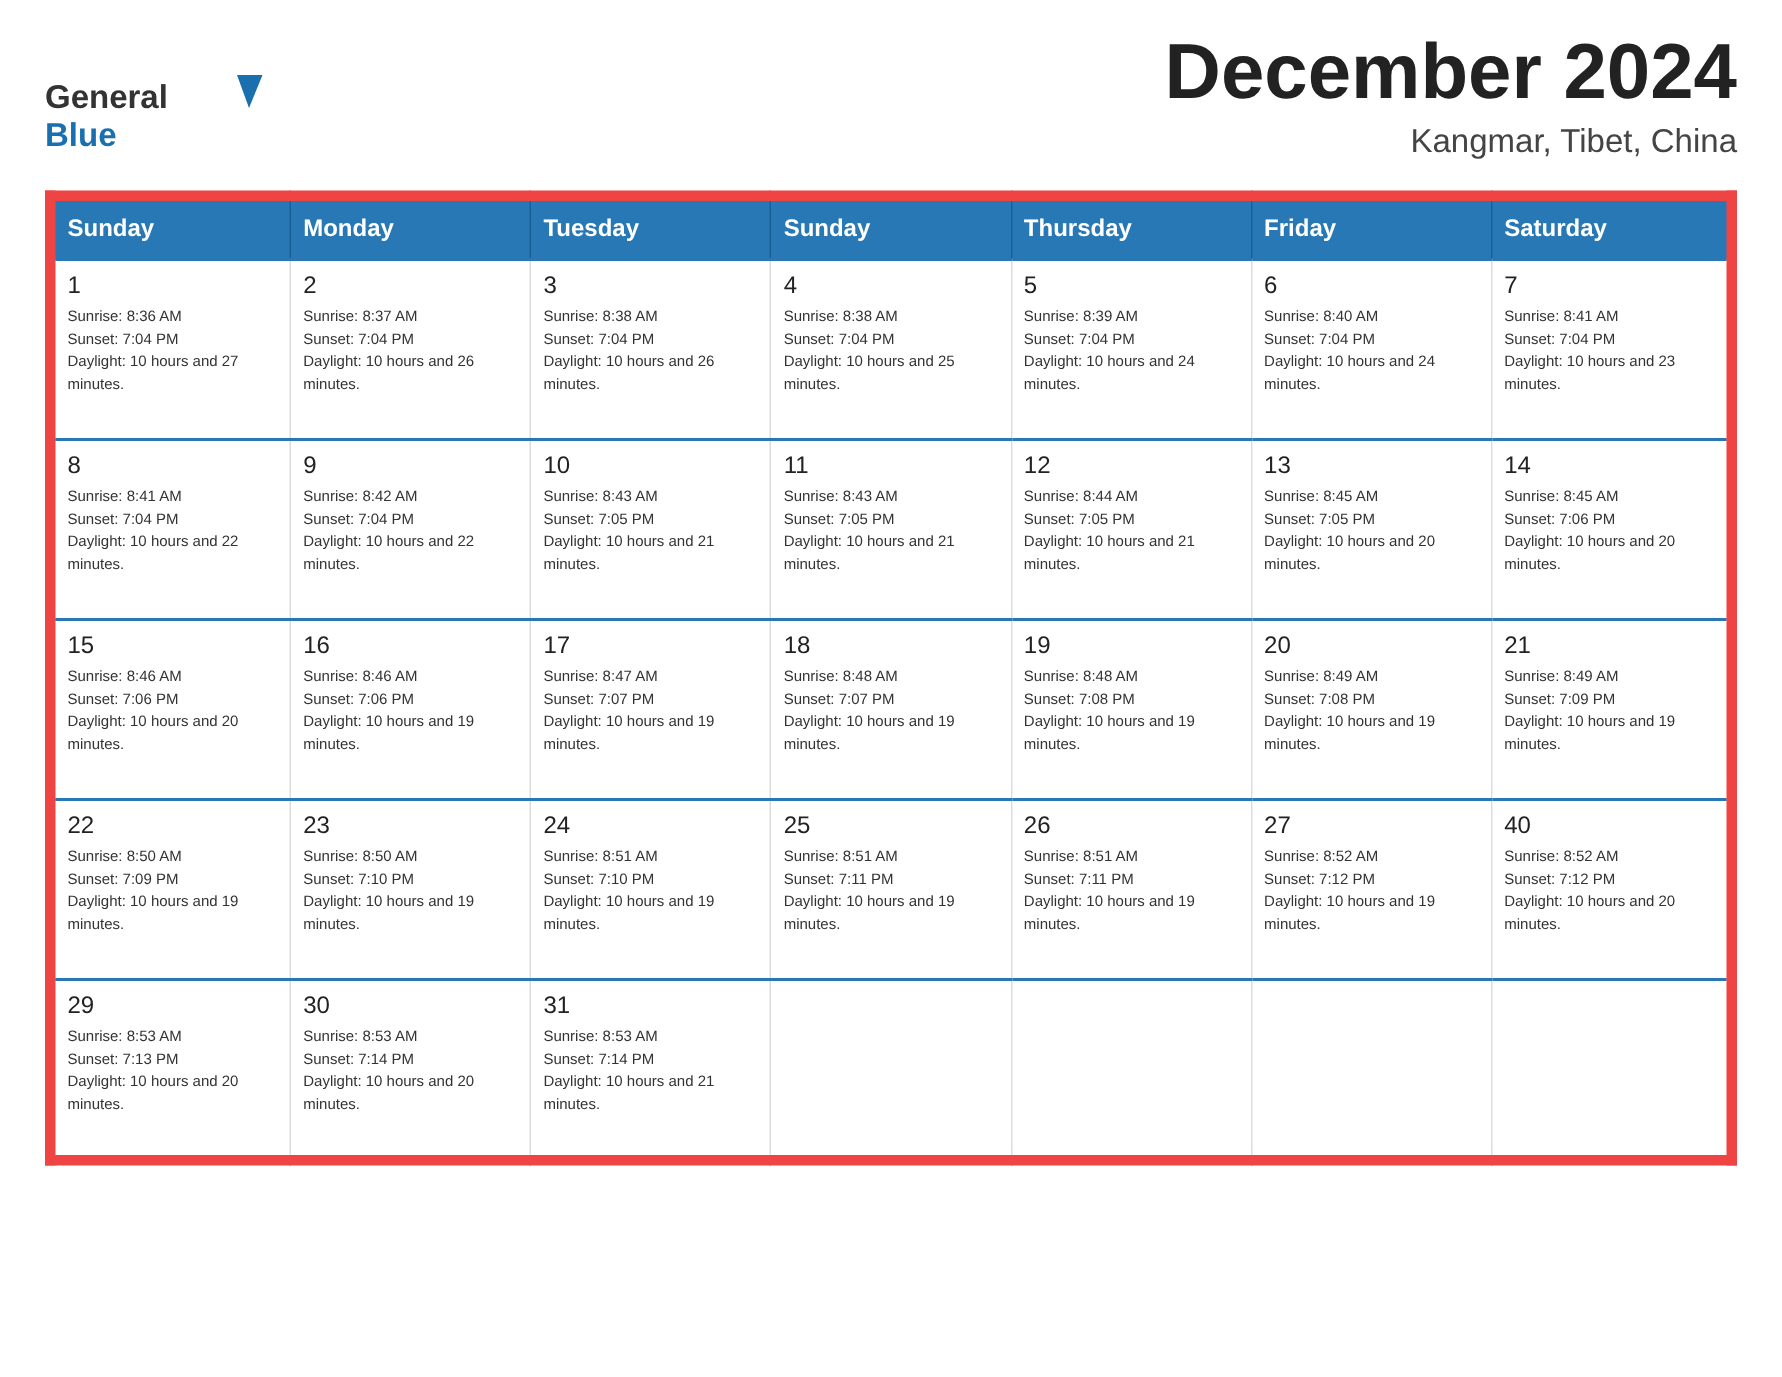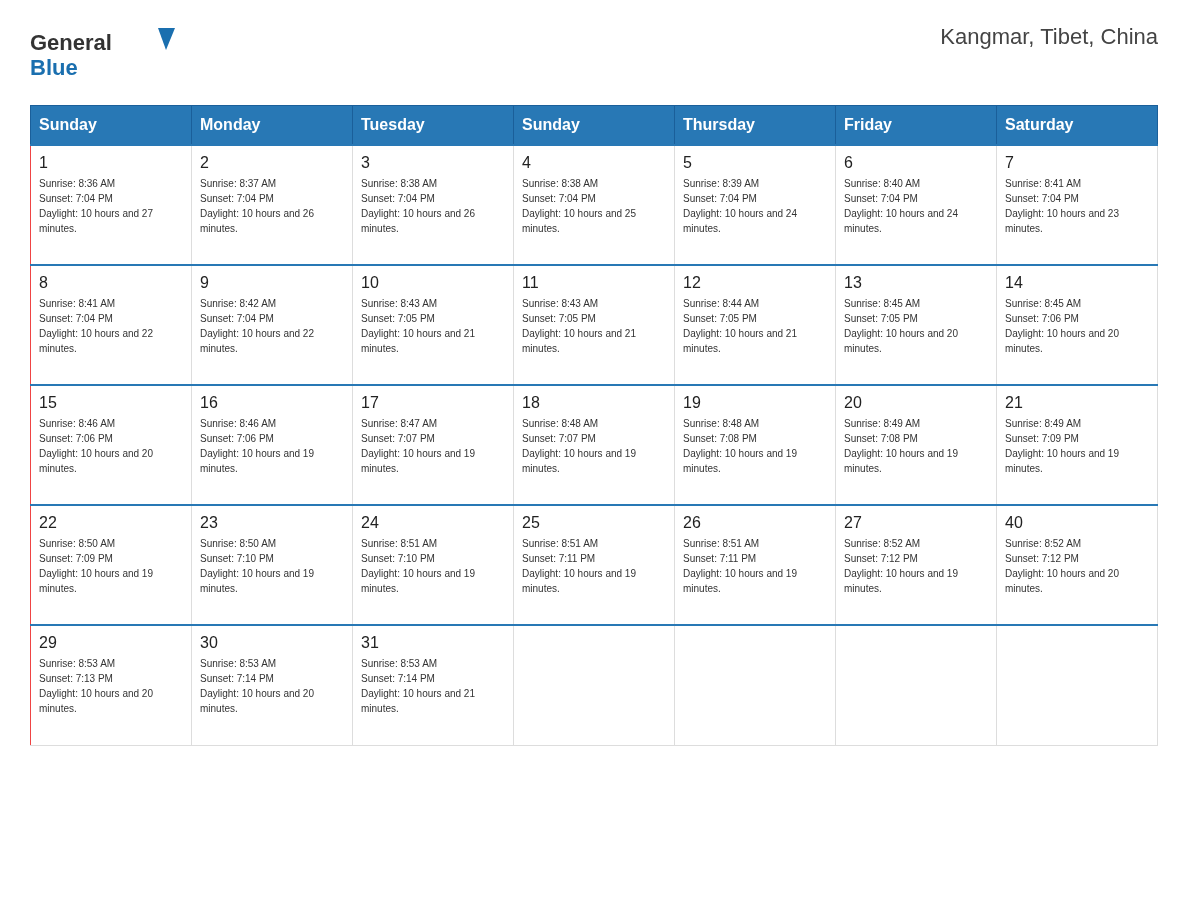--- a/index.html
+++ b/index.html
@@ -6,21 +6,21 @@
     body {
       font-family: Arial, sans-serif;
       background: #fff;
       width: 1188px;
       min-height: 918px;
       padding: 20px 30px;
     }
     .header {
       display: flex;
       justify-content: space-between;
-      align-items: flex-start;
+      align-items: flex-end;
       margin-bottom: 20px;
     }
     .logo {
       display: flex;
       flex-direction: column;
       align-items: flex-start;
     }
     .title-area {
       text-align: right;
     }
@@ -31,21 +31,21 @@
       line-height: 1.1;
     }
     .location {
       font-size: 22px;
       color: #444;
       margin-top: 4px;
     }
     .calendar-table {
       width: 100%;
       border-collapse: collapse;
-      border: 1px solid #ef4444;
+      border: 7px solid #ef4444;
     }
     .calendar-table th {
       background-color: #2878b5;
       color: #fff;
       font-size: 16px;
       font-weight: bold;
       padding: 10px 8px;
       text-align: left;
       border: 1px solid #1a5f9a;
     }
@@ -87,20 +87,21 @@
     <svg width="150" height="65" viewBox="0 0 150 65">
 
       <text x="0" y="30" font-family="Arial" font-size="22" font-weight="bold" fill="#333">General</text>
 
       <polygon points="128,8 145,8 136,30" fill="#1a6faf"></polygon>
 
       <text x="0" y="55" font-family="Arial" font-size="22" font-weight="bold" fill="#1a6faf">Blue</text>
     </svg>
   </div>
   <div class="title-area">
+    <div class="month-title">December 2024</div>
     <div class="location">Kangmar, Tibet, China</div>
   </div>
 </div>
 
 <table class="calendar-table">
   <thead>
     <tr>
     <th>Sunday</th>
         <th>Monday</th>
         <th>Tuesday</th>

